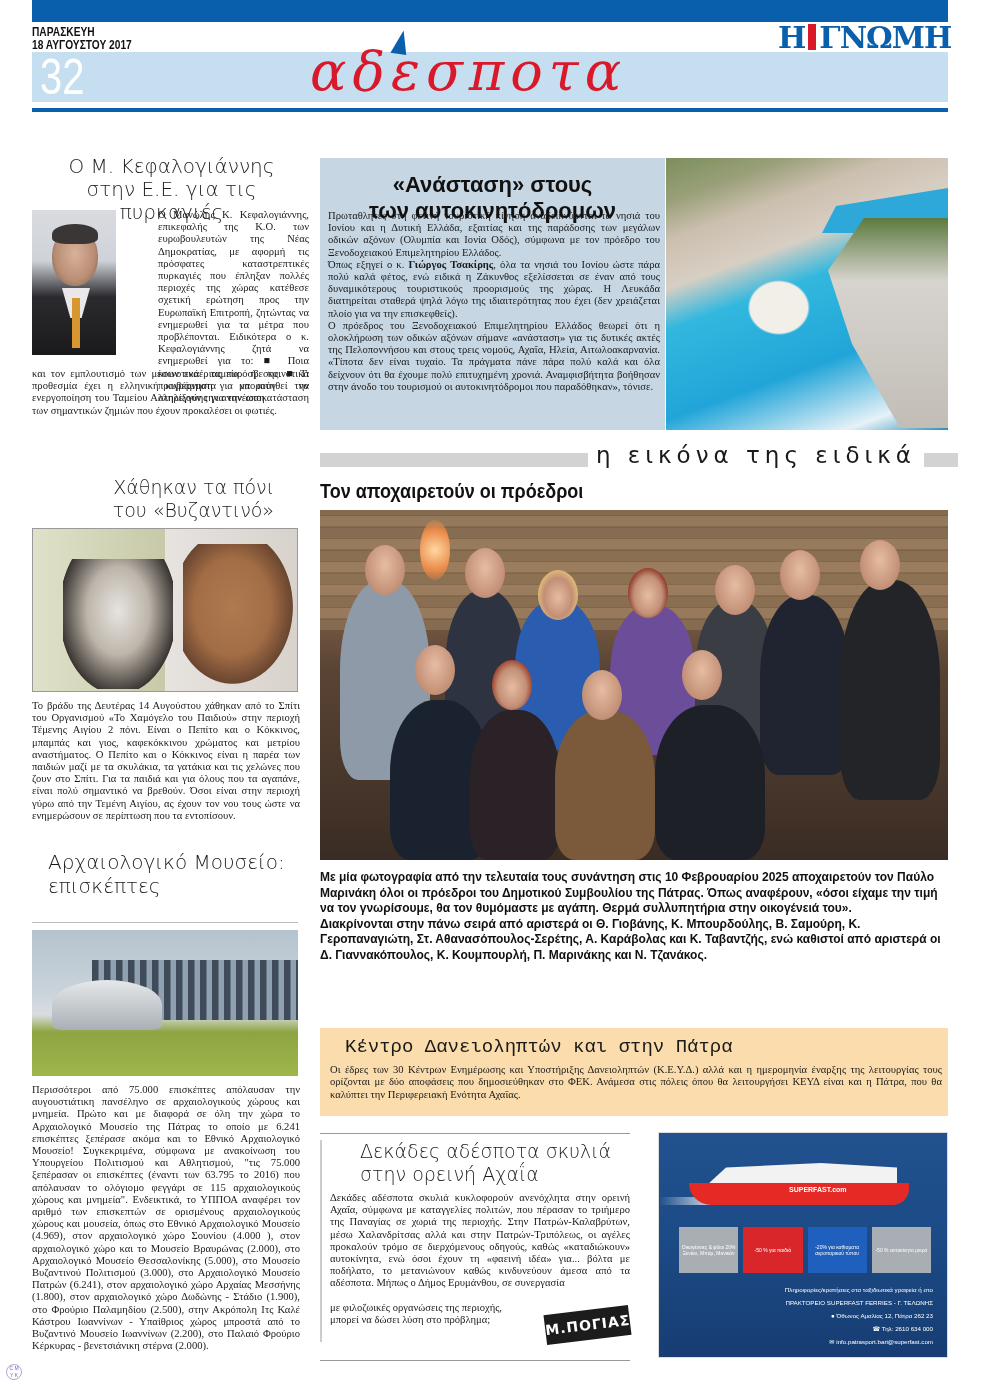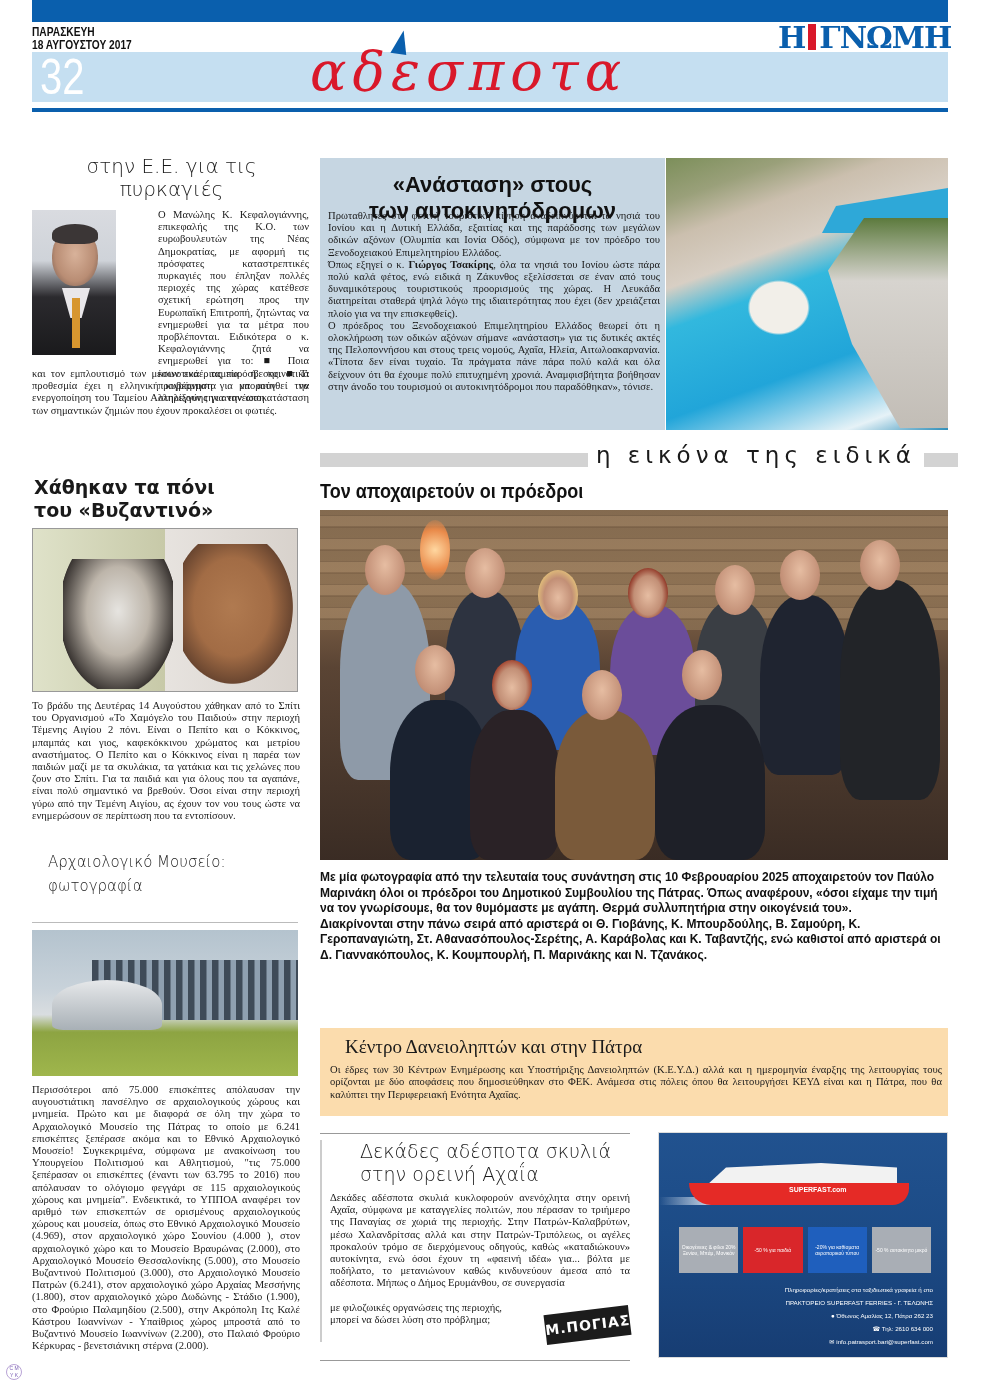--- a/index.html
+++ b/index.html
@@ -49,37 +49,37 @@
   .potd-photo { left: 320px; top: 510px; width: 628px; height: 350px; background: linear-gradient(180deg, #6b5440 0%, #8a6a4c 20%, #5a4434 45%, #3a2c24 100%); }
   .potd-photo .wall { position: absolute; left: 0; top: 0; width: 100%; height: 120px; background: repeating-linear-gradient(0deg, #8e7456 0px, #8e7456 10px, #6e563e 11px, #a48766 12px, #a48766 22px, #5e4a36 23px); opacity: 0.7; }
   .potd-photo .lamp { position: absolute; left: 100px; top: 10px; width: 30px; height: 60px; border-radius: 50%; background: radial-gradient(circle, #ffd7a0 0%, #e98a4a 60%, transparent 100%); }
   .person { position: absolute; border-radius: 45% 45% 20% 20%; }
   .head { position: absolute; width: 40px; height: 50px; border-radius: 50%; background: radial-gradient(ellipse at 50% 40%, #e6bda2 0%, #c28f76 70%, #8a6050 100%); }
 
   
   .potd-caption { position: absolute; left: 320px; top: 870px; width: 630px; font-family: "Liberation Sans", sans-serif; font-weight: bold; font-size: 12px; line-height: 15.6px; color: #111; }
 
   
-  .a3-title { position: absolute; left: 34px; top: 476px; width: 240px; text-align: left; font-size: 19px; line-height: 23px; font-weight: bold; }
+  .a3-title { position: absolute; left: 34px; top: 476px; width: 240px; text-align: right; font-size: 19px; line-height: 23px; }
   .a3-photo { left: 32px; top: 528px; width: 266px; height: 164px; border: 1px solid #999; background: linear-gradient(90deg, #dfe2c9 0%, #c7c9a8 50%, #e7e3df 50%, #d8d2cc 100%); }
   .a3-photo .pony1 { position: absolute; left: 30px; top: 30px; width: 110px; height: 130px; background: radial-gradient(ellipse at 50% 40%, #e6e4e0 0%, #bdb5aa 40%, #3a3532 75%, transparent 76%); }
   .a3-photo .pony2 { position: absolute; left: 150px; top: 15px; width: 110px; height: 140px; background: radial-gradient(ellipse at 45% 45%, #b07a50 0%, #a26c45 45%, #6a4630 70%, transparent 71%); }
   .a3-text { position: absolute; left: 32px; top: 700px; width: 268px; }
 
   
-  .a4-title { position: absolute; left: 48px; top: 850px; width: 250px; font-size: 15px; line-height: 24px; }
+  .a4-title { position: absolute; left: 48px; top: 850px; width: 250px; font-size: 20px; line-height: 24px; }
   .a4-rule { position: absolute; left: 32px; top: 922px; width: 266px; height: 1px; background: #bbb; }
   .a4-photo { left: 32px; top: 930px; width: 266px; height: 146px; background: linear-gradient(180deg, #b4c3ce 0%, #c8d2da 40%, #d9dde0 58%, #8da442 70%, #9fb64c 100%); }
   .a4-photo .bldg { position: absolute; left: 60px; top: 30px; width: 206px; height: 60px; background: repeating-linear-gradient(90deg, #3f4b58 0px, #3f4b58 6px, #8fa0b0 7px, #8fa0b0 12px); }
   .a4-photo .dome { position: absolute; left: 20px; top: 50px; width: 110px; height: 50px; border-radius: 50% 50% 10% 10%; background: linear-gradient(180deg, #e6e8ea 0%, #a8b0b6 100%); }
   .a4-text { position: absolute; left: 32px; top: 1084px; width: 268px; }
 
   
   .a5-box { position: absolute; left: 320px; top: 1028px; width: 628px; height: 88px; background: #fbdcad; }
-  .a5-title { position: absolute; left: 345px; top: 1036px; font-family: Liberation Serif, serif; font-weight: 300; font-size: 19px; color: #1a1a1a; }
+  .a5-title { position: absolute; left: 345px; top: 1036px; font-family: Liberation Mono, monospace; font-weight: 300; font-size: 19px; color: #1a1a1a; }
   .a5-text { position: absolute; left: 330px; top: 1064px; width: 612px; font-size: 10.6px; line-height: 12.4px; }
 
   
   .a6-rule-top { position: absolute; left: 320px; top: 1133px; width: 310px; height: 1px; background: #999; }
   .a6-rule-left { position: absolute; left: 320px; top: 1140px; width: 2px; height: 202px; background: #ccc; }
   .a6-rule-bottom { position: absolute; left: 320px; top: 1360px; width: 310px; height: 1px; background: #999; }
   .a6-title { position: absolute; left: 360px; top: 1140px; width: 270px; font-size: 19px; line-height: 23px; }
   .a6-text { position: absolute; left: 330px; top: 1192px; width: 300px; }
   .a6-text-narrow { position: absolute; left: 330px; top: 1302px; width: 175px; }
   .signature { position: absolute; left: 545px; top: 1310px; width: 85px; height: 30px; background: #1c1c1c; transform: rotate(-7deg); color: #ffffff; font-family: "DejaVu Sans", sans-serif; font-size: 14px; font-weight: bold; text-align: center; line-height: 30px; letter-spacing: 1px; }
@@ -110,20 +110,21 @@
 <div class="section-accent"></div>
 <div class="section-title">αδεσποτα</div>
 <div class="logo">
   <span>Η</span>
   <span class="logo-tag"></span>
   <span>ΓΝΩΜΗ</span>
 </div>
 <div class="header-rule"></div>
 
 <div class="a1-title headline-light">
+  <div>Ο Μ. Κεφαλογιάννης</div>
   <div>στην Ε.Ε. για τις πυρκαγιές</div>
 </div>
 <div class="photo a1-photo">
   <div class="shirt"></div>
   <div class="tie"></div>
   <div class="face"></div>
   <div class="hair"></div>
 </div>
 <div class="a1-text-right body-text">Ο Μανώλης Κ. Κεφαλογιάννης, επικεφαλής της Κ.Ο. των ευρωβουλευτών της Νέας Δημοκρατίας, με αφορμή τις πρόσφατες καταστρεπτικές πυρκαγιές που έπληξαν πολλές περιοχές της χώρας κατέθεσε σχετική ερώτηση προς την Ευρωπαϊκή Επιτροπή, ζητώντας να ενημερωθεί για τα μέτρα που προβλέπονται. Ειδικότερα ο κ. Κεφαλογιάννης ζητά να ενημερωθεί για το: ■ Ποια κοινοτικά ταμεία ή κοινοτικά προγράμματα μπορούν να στηρίξουν την ανανέωση</div>
 <div class="a1-text-full body-text">και τον εμπλουτισμό των μέσων εναέριας πυρόσβεσης. ■ Τι προθεσμία έχει η ελληνική κυβέρνηση για να αιτηθεί την ενεργοποίηση του Ταμείου Αλληλεγγύης για την αποκατάσταση των σημαντικών ζημιών που έχουν προκαλέσει οι φωτιές.</div>
@@ -182,21 +183,21 @@
   <div>του «Βυζαντινό»</div>
 </div>
 <div class="photo a3-photo">
   <div class="pony1"></div>
   <div class="pony2"></div>
 </div>
 <div class="a3-text body-text">Το βράδυ της Δευτέρας 14 Αυγούστου χάθηκαν από το Σπίτι του Οργανισμού «Το Χαμόγελο του Παιδιού» στην περιοχή Τέμενης Αιγίου 2 πόνι. Είναι ο Πεπίτο και ο Κόκκινος, μπαμπάς και γιος, καφεκόκκινου χρώματος και μετρίου αναστήματος. Ο Πεπίτο και ο Κόκκινος είναι η παρέα των παιδιών μαζί με τα σκυλάκια, τα γατάκια και τις χελώνες που ζουν στο Σπίτι. Για τα παιδιά και για όλους που τα αγαπάνε, είναι πολύ σημαντικό να βρεθούν. Όσοι είναι στην περιοχή γύρω από την Τεμένη Αιγίου, ας έχουν τον νου τους ώστε να ενημερώσουν σε περίπτωση που τα εντοπίσουν.</div>
 
 <div class="a4-title headline-light">
   <div>Αρχαιολογικό Μουσείο:</div>
-  <div>φωτογραφία</div>
+  <div>επισκέπτες</div>
 </div>
 <div class="a4-rule"></div>
 <div class="photo a4-photo">
   <div class="bldg"></div>
   <div class="dome"></div>
 </div>
 <div class="a4-text body-text">Περισσότεροι από 75.000 επισκέπτες απόλαυσαν την αυγουστιάτικη πανσέληνο σε αρχαιολογικούς χώρους και μνημεία. Πρώτο και με διαφορά σε όλη την χώρα το Αρχαιολογικό Μουσείο της Πάτρας το οποίο με 6.241 επισκέπτες ξεπέρασε ακόμα και το Εθνικό Αρχαιολογικό Μουσείο! Συγκεκριμένα, σύμφωνα με ανακοίνωση του Υπουργείου Πολιτισμού και Αθλητισμού, "τις 75.000 ξεπέρασαν οι επισκέπτες (έναντι των 63.795 το 2016) που απόλαυσαν το ολόγιομο φεγγάρι σε 115 αρχαιολογικούς χώρους και μνημεία". Ενδεικτικά, το ΥΠΠΟΑ αναφέρει τον αριθμό των επισκεπτών σε ορισμένους αρχαιολογικούς χώρους και μουσεία, όπως στο Εθνικό Αρχαιολογικό Μουσείο (4.969), στον αρχαιολογικό χώρο Σουνίου (4.000 ), στον αρχαιολογικό χώρο και το Μουσείο Βραυρώνας (2.000), στο Αρχαιολογικό Μουσείο Θεσσαλονίκης (5.000), στο Μουσείο Βυζαντινού Πολιτισμού (3.000), στο Αρχαιολογικό Μουσείο Πατρών (6.241), στον αρχαιολογικό χώρο Αρχαίας Μεσσήνης (1.800), στον αρχαιολογικό χώρο Δωδώνης - Στάδιο (1.900), στο Φρούριο Παλαμηδίου (2.500), στην Ακρόπολη Ιτς Καλέ Κάστρου Ιωαννίνων - Υπαίθριος χώρος μπροστά από το Βυζαντινό Μουσείο Ιωαννίνων (2.200), στο Παλαιό Φρούριο Κέρκυρας - βενετσιάνικη στέρνα (2.000).</div>
 
 <div class="a5-box"></div>
 <div class="a5-title">Κέντρο Δανειοληπτών και στην Πάτρα</div>

